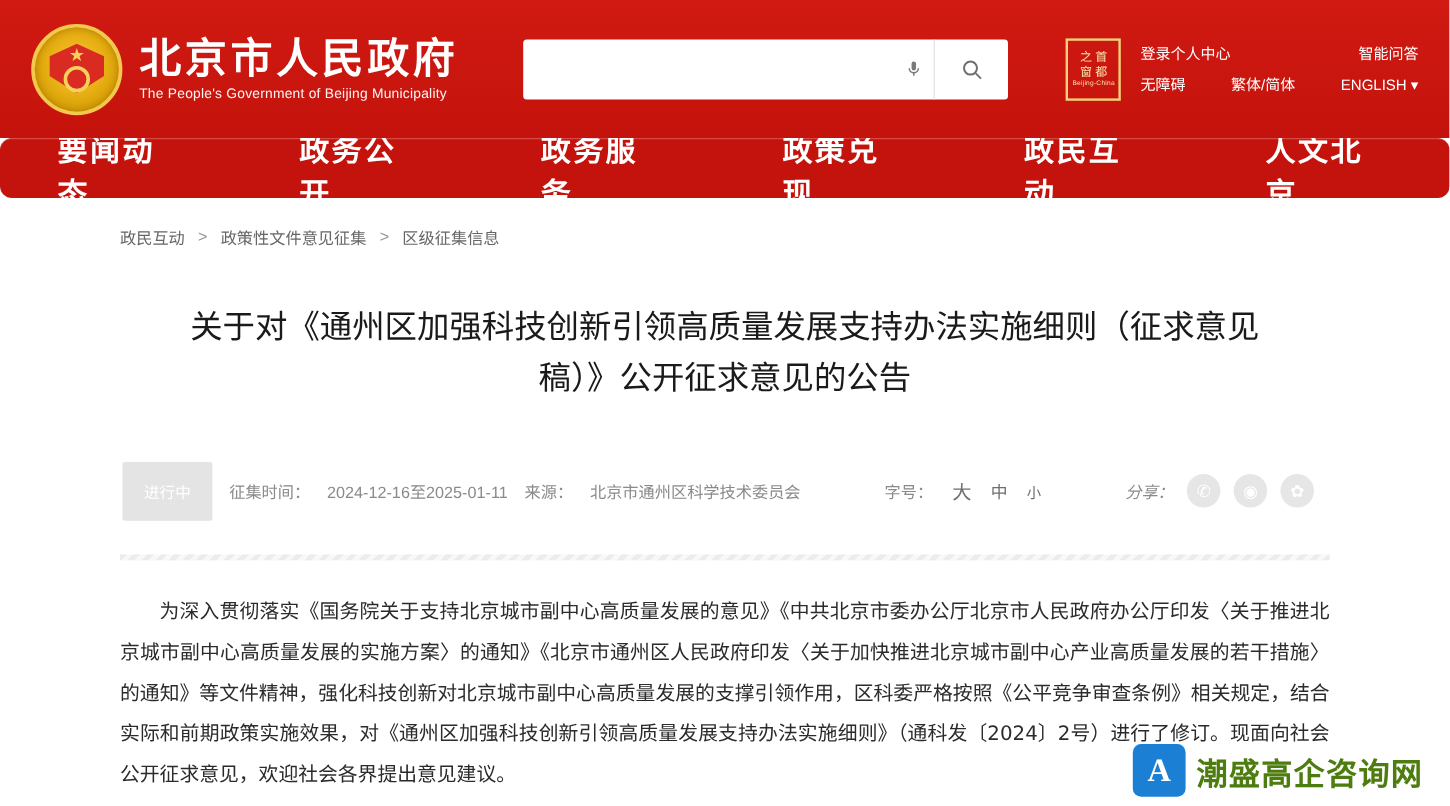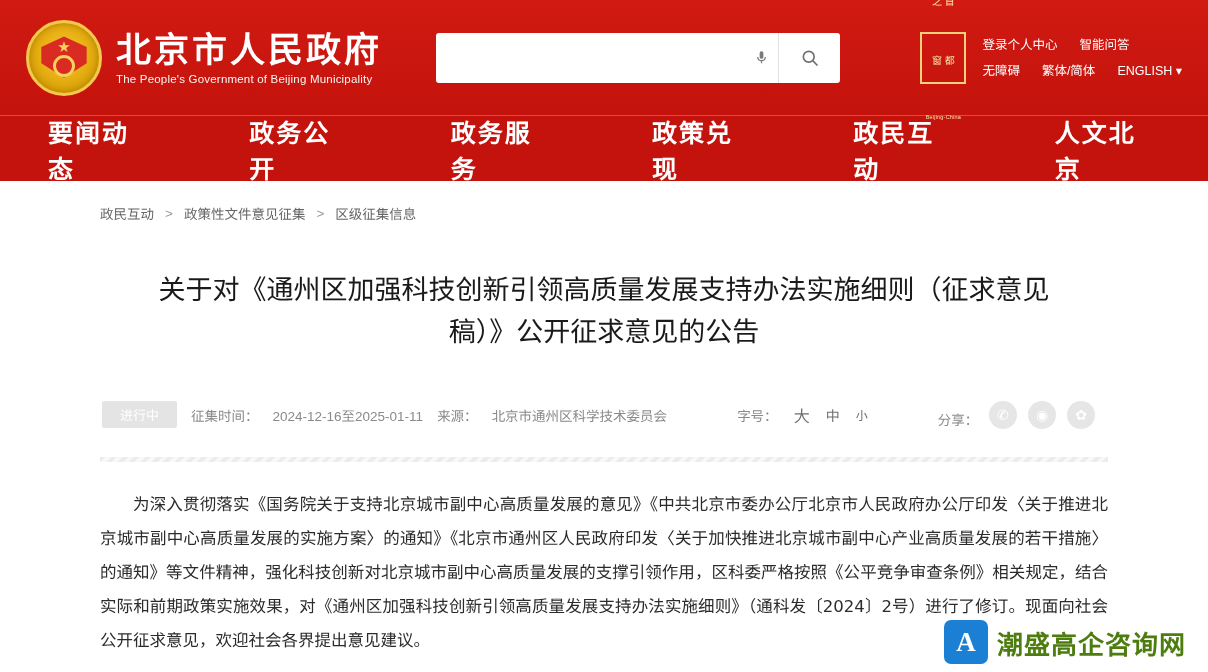--- a/index.html
+++ b/index.html
@@ -102,41 +102,41 @@
     gap: 16px;
   }
   .bj-logo {
     width: 46px; height: 52px;
     border: 2px solid #f3d07a;
     color: #f7e3a8;
     display: flex; flex-direction: column;
     align-items: center; justify-content: center;
     line-height: 1;
     padding-top: 2px;
-    gap: 47px;
   }
   .bj-logo .zh { font-size: 10px; letter-spacing: 0; margin-bottom: 2px; }
   .bj-logo .en { font-size: 5.5px; letter-spacing: .2px; }
   .links {
     color: #ffffff;
     font-size: 12.5px;
     line-height: 26px;
   }
-  .links .row { display: flex; gap: 22px; justify-content: flex-start; }
+  .links .row { display: flex; gap: 38px; justify-content: space-between; }
   .links a { color: #fff; text-decoration: none; white-space: nowrap; cursor: pointer; }
 
   
   .nav {
-    height: 66px;
+    height: 50px;
     background: #c4130c;
     border-top: 1px solid #d94a44;
     display: flex;
     align-items: center;
     justify-content: center;
     gap: 0;
+    border-radius: 10px;
   }
   .nav-item {
     color: #fff;
     font-size: 25px;
     font-weight: bold;
     letter-spacing: 2px;
     padding: 0 48px;
     cursor: pointer;
     font-family: "DejaVu Sans", "Liberation Sans", sans-serif;
   }
@@ -167,36 +167,36 @@
     align-items: center;
     padding: 24px 2px 16px 2px;
     font-size: 13.5px;
     color: #8a8a8a;
     gap: 14px;
   }
   .badge {
     background: #e4e4e4;
     color: #ffffff;
     font-size: 13px;
-    padding: 4px 18px;
+    padding: 15px 18px;
     border-radius: 2px;
   }
   .meta-item { white-space: nowrap; }
   .fontsize-group {
     margin-left: 56px;
     display: flex; align-items: center; gap: 16px;
     color: #8a8a8a;
   }
   .fontsize-group .fs { cursor: pointer; color: #6f6f6f; }
   .fs-l { font-size: 16px; }
   .fs-m { font-size: 14px; }
   .fs-s { font-size: 12px; }
   .share-group {
     margin-left: 56px;
-    display: flex; align-items: flex-end; gap: 11px;
+    display: flex; align-items: center; gap: 11px; font-style: italic;
   }
   .share-ico {
     width: 28px; height: 28px; border-radius: 50%;
     background: #e6e6e6;
     display: flex; align-items: center; justify-content: center;
     color: #fff; font-size: 14px; cursor: pointer;
   }
   .divider {
     height: 5px;
     background: repeating-linear-gradient(135deg,#ececec 0 4px,#f8f8f8 4px 8px);

